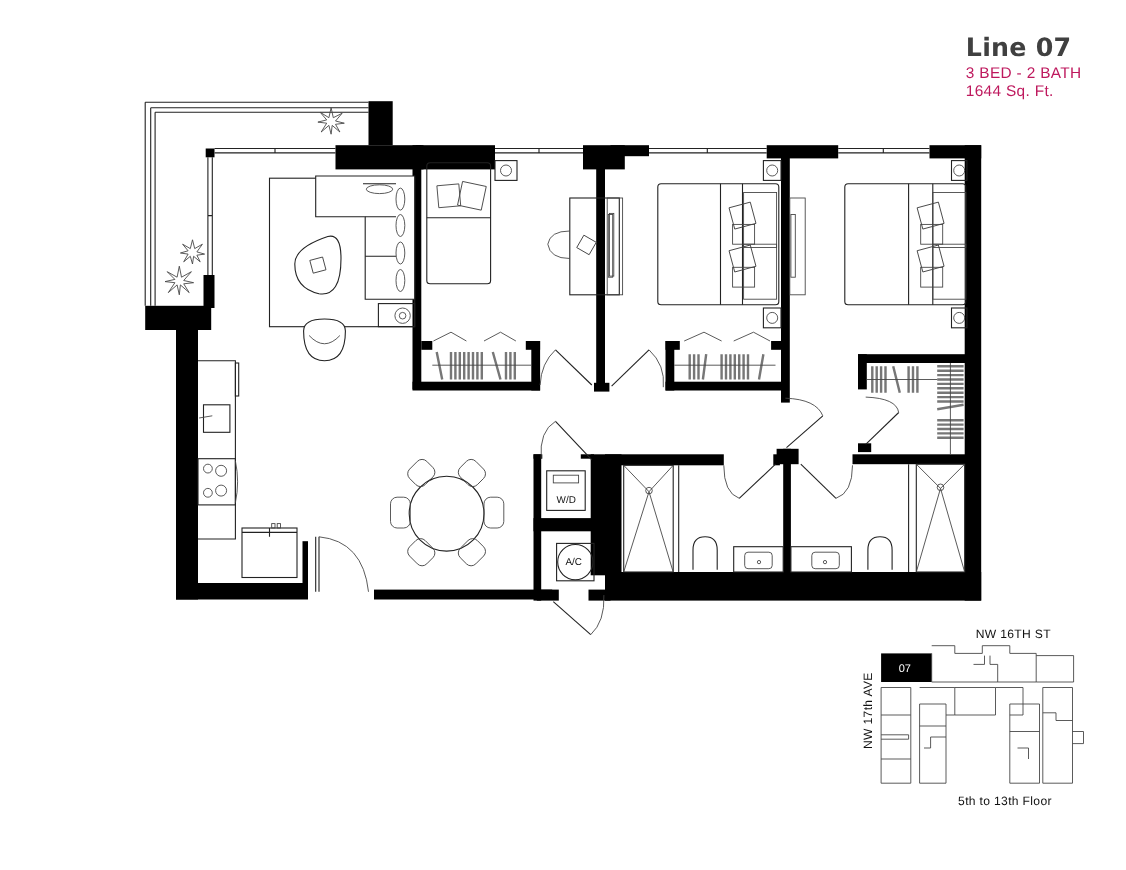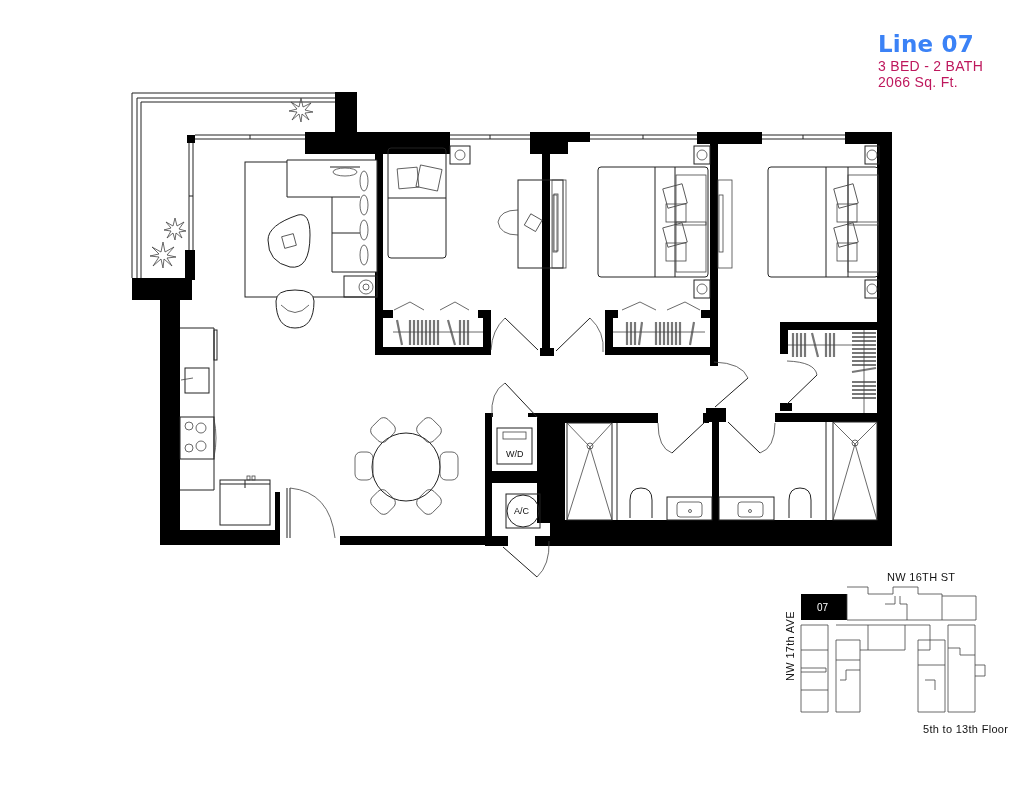--- a/index.html
+++ b/index.html
@@ -1,35 +1,35 @@
 <!DOCTYPE html>
 <html><head>
 <meta charset="utf-8">
 <style>
   html, body { margin:0; padding:0; background:#ffffff; }
   body { width:1024px; height:791px; position:relative; overflow:hidden; font-family:"Liberation Sans", sans-serif; }
   .header { position:absolute; left:878px; top:30px; }
-  .title { color:#3b82f6; font-family:"DejaVu Sans", sans-serif; font-weight:bold; font-size:23px; letter-spacing:0.2px; line-height:28px; }
+  .title { color:#404040; font-family:"DejaVu Sans", sans-serif; font-weight:bold; font-size:23px; letter-spacing:0.2px; line-height:28px; }
   .sub { color:#be185d; font-size:14px; line-height:16px; letter-spacing:0.3px; }
   svg { position:absolute; left:0; top:0; }
   .wall { fill:#000; }
   .ln { fill:none; stroke:#222; stroke-width:1; }
   .ln2 { fill:#fff; stroke:#222; stroke-width:1; }
   .thin { fill:none; stroke:#444; stroke-width:0.8; }
   .hang { stroke:#777; stroke-width:2.2; }
   .lbl { font-family:"Liberation Sans", sans-serif; font-size:9px; fill:#111; }
   .keyplan-label { position:absolute; font-size:11px; color:#111; letter-spacing:0.3px; }
 </style>
 </head>
 <body>
 
 <div class="header">
   <div class="title">Line 07</div>
   <div class="sub">3 BED - 2 BATH</div>
-  <div class="sub">2066 Sq. Ft.</div>
+  <div class="sub">1644 Sq. Ft.</div>
 </div>
 
 <svg width="1024" height="791" viewBox="0 0 1024 791">
 
   <g>
     <path class="ln" d="M132,93 L335,93 M132,93 L132,278 M137,98 L335,98 M137,98 L137,278 M141,102 L335,102 M141,102 L141,278"></path>
     <rect class="wall" x="132" y="278" width="60" height="22"></rect>
     <rect class="wall" x="185" y="250" width="10" height="30"></rect>
     <rect class="wall" x="335" y="92" width="22" height="40"></rect>
   </g>
@@ -323,13 +323,13 @@
       <path d="M918,665 L945,665 M925,680 L935,680 L935,690"></path>
       <path d="M948,625 L975,625 L975,712 L948,712 Z"></path>
       <path d="M948,648 L960,648 L960,655 L975,655"></path>
       <path d="M975,665 L985,665 L985,676 L975,676"></path>
     </g>
   </g>
 </svg>
 
 <div class="keyplan-label" style="left:862px; top:571px;padding-left:25px;">NW 16TH ST</div>
 <div class="keyplan-label" style="left:740px; top:640px; transform:rotate(-90deg); transform-origin:center; width:100px; text-align:center;">NW 17th AVE</div>
-<div class="keyplan-label" style="left:923px; top:723px;">5th to 13th Floor</div>
+<div class="keyplan-label" style="left:871px; top:723px;">5th to 13th Floor</div>
 
 </body></html>

